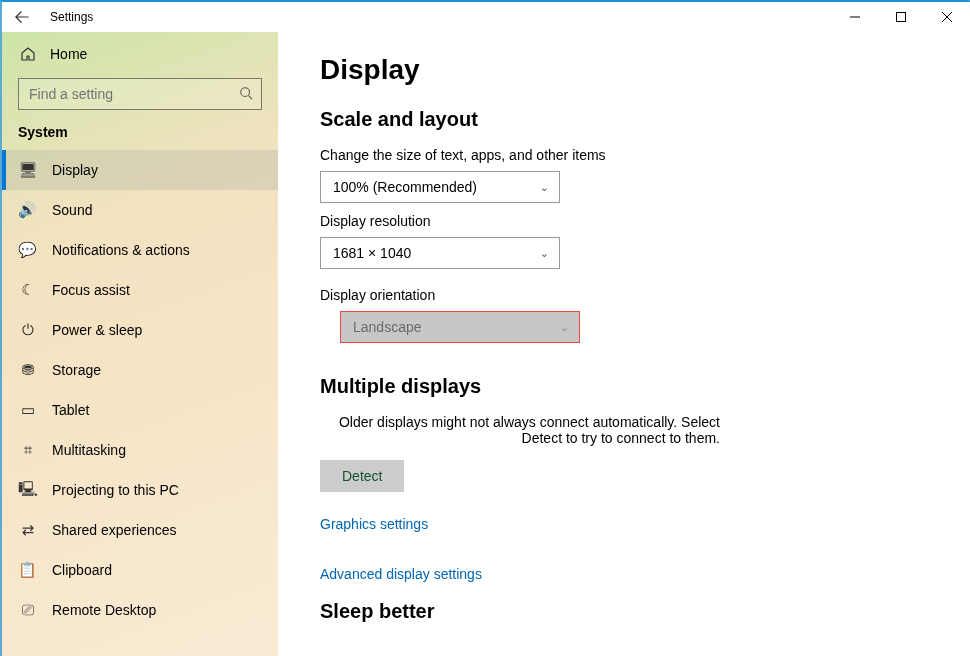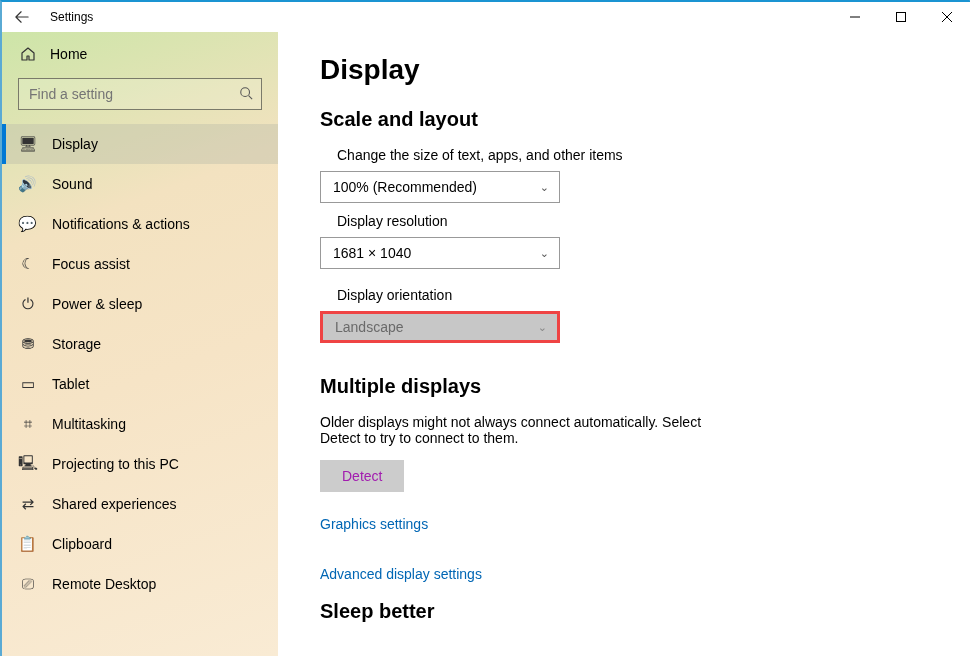--- a/index.html
+++ b/index.html
@@ -137,58 +137,59 @@
     margin: 0 0 22px 0;
   }
   h2.section {
     font-size: 20px;
     font-weight: 700;
     margin: 0 0 16px 0;
   }
   .label1 {
     font-size: 14px;
     margin-bottom: 8px;
-    margin-left: 17px;
   }
   .combo {
     width: 240px;
     height: 32px;
     border: 1px solid #999;
     background: #fff;
     display: flex; align-items: center; justify-content: space-between;
     padding: 0 10px 0 12px;
     margin-bottom: 10px;
     font-size: 14px;
   }
   .combo.disabled {
     background: #c7c7c7;
-    border: 3px solid #ef4444;
+    border: 1px solid #ef4444;
     color: #6a6a6a;
+    margin-left: 20px;
   }
   .chev { font-size: 11px; color: #555; }
   .combo.disabled .chev { color: #888; }
   .linklike {
     color: #0066b4;
     font-size: 14px;
     margin-bottom: 18px;
     display: inline-block;
     cursor: default;
   }
   .paragraph {
     font-size: 14px;
     color: #000;
     margin-bottom: 14px;
     max-width: 400px;
+    text-align: right;
   }
   .btn {
     display: inline-flex; align-items: center; justify-content: center;
     height: 32px;
     padding: 0 22px;
     background: #ccc;
-    color: #a21caf;
+    color: #14532d;
     font-size: 14px;
     margin-bottom: 24px;
     cursor: default;
   }
   .spacer { height: 8px; }
 </style>
 </head>
 <body>
 
 <div class="window">
@@ -232,20 +233,21 @@
       <div class="search">
         <input type="text" placeholder="Find a setting" style="">
         <span class="sicon">
           <svg width="14" height="14" viewBox="0 0 16 16">
               <circle cx="7" cy="7" r="5" stroke="#555" stroke-width="1.2" fill="none"></circle>
               <path d="M11 11l4 4" stroke="#555" stroke-width="1.2"></path>
             </svg>
         </span>
       </div>
 
+      <div class="grouplabel">System</div>
 
       <div class="navlist" id="navlist">
           <div class="navitem active">
             <span class="icon">🖥</span>
             <span>Display</span>
           </div>
           <div class="navitem">
             <span class="icon">🔊</span>
             <span>Sound</span>
           </div>

